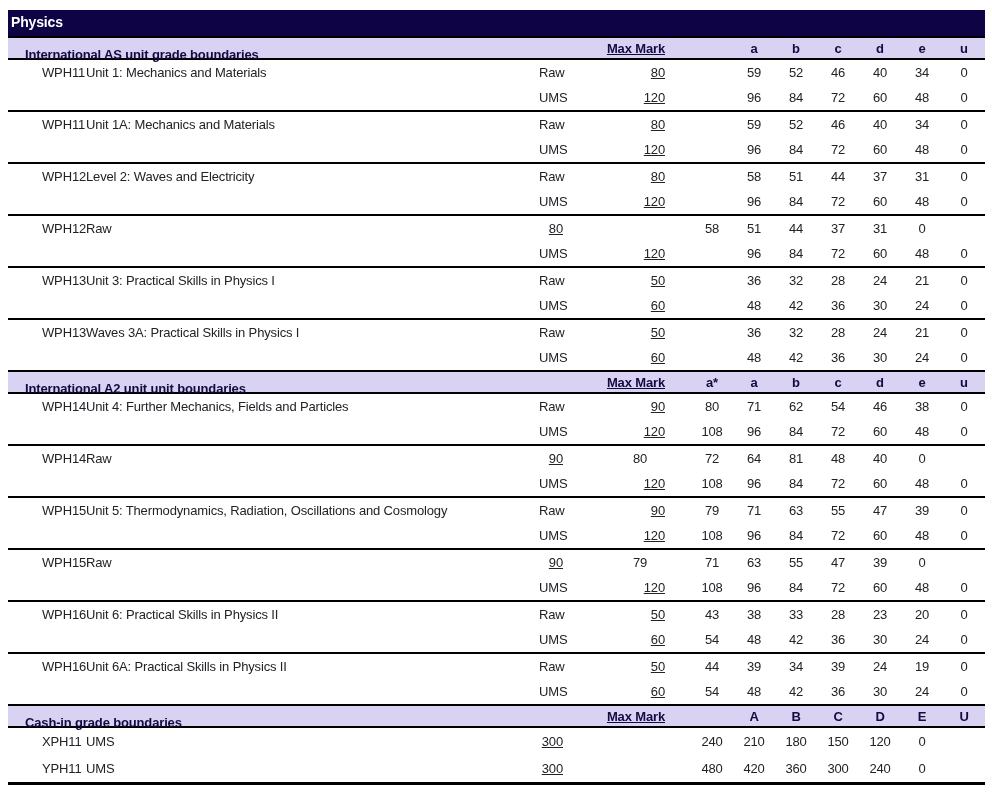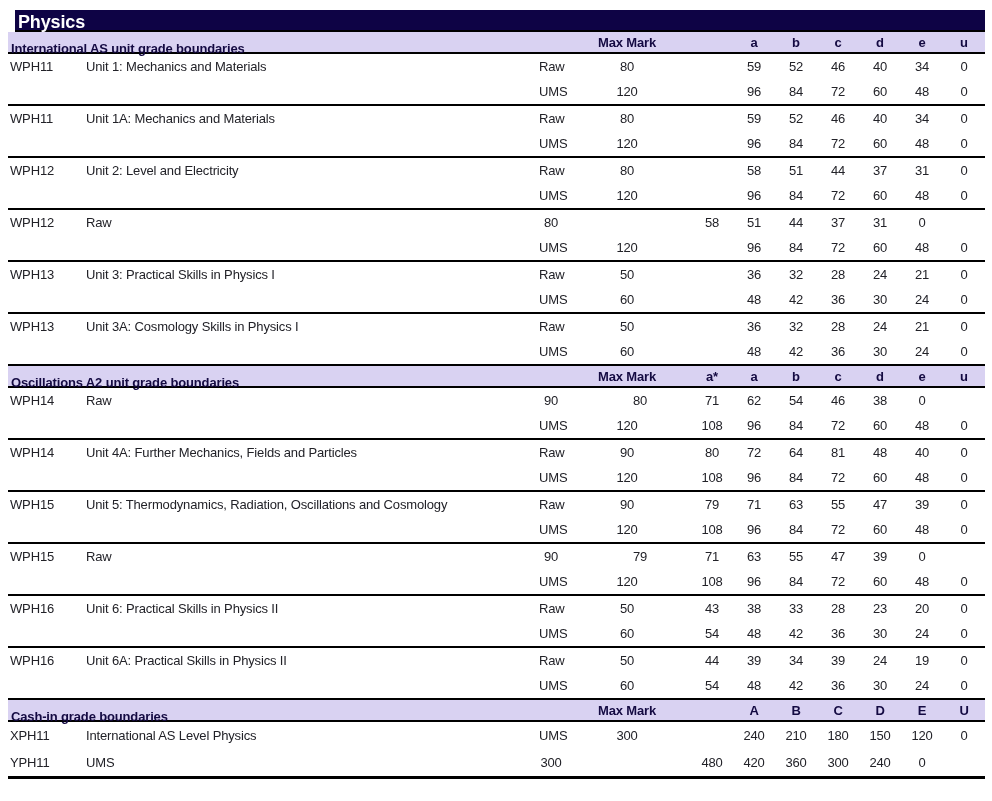--- a/index.html
+++ b/index.html
@@ -16,49 +16,48 @@
     width:992px;height:801px;background:#ffffff;
     font-family:"Liberation Sans","DejaVu Sans",sans-serif;
     letter-spacing:-0.15px;
     overflow:hidden;
   }
   .doc{
     margin:10px 7px 0 8px;
     border-bottom:3px solid var(--line);
   }
   .title-bar{
-    height:22px;line-height:24px;
+    height:28px;line-height:24px;
     background:var(--header-bg);color:var(--header-text);
-    font-size:18px;font-weight:700;
+    font-size:14px;font-weight:700;
     padding-left:3px;
     border-bottom:2px solid var(--line);
-    margin-left:7px;
   }
   .row{
     display:grid;
     grid-template-columns:78px 1fr 50px 102px repeat(7,42px);
     align-items:center;
     font-size:13px;
   }
   .section-header{
     background:var(--section-bg);
     color:var(--section-text);
     height:22px;
     font-weight:700;
     border-bottom:2px solid var(--line);
   }
-  .title-cell{grid-column:1/4;padding-left:3px;white-space:nowrap;margin-top:12px;}
+  .title-cell{grid-column:1/4;padding-left:17px;white-space:nowrap;margin-top:12px;}
   .cell{overflow:hidden;white-space:nowrap;}
-  .cell-max{text-align:center;padding-right:26px;}
+  .cell-max{text-align:right;padding-right:26px;text-decoration:underline;}
   .cell-grade{text-align:center;}
   .data-row{height:25px;color:var(--body-text);}
   .section-cash .data-row{height:27px;}
   .unit-group{border-bottom:2px solid var(--line);}
   .section-cash .unit-group{border-bottom:none;}
-  .cell-code{padding-left:2px;}
+  .cell-code{padding-left:2px;margin-left:32px;}
 </style>
 </head>
 <body>
 
 <div class="doc">
   <div class="title-bar">
     <span>Physics</span>
   </div>
   <div id="table-root">
       <div class="section">
@@ -125,21 +124,21 @@
             <div class="cell cell-grade">84</div>
             <div class="cell cell-grade">72</div>
             <div class="cell cell-grade">60</div>
             <div class="cell cell-grade">48</div>
             <div class="cell cell-grade">0</div>
           </div>
         </div>
         <div class="unit-group">
           <div class="row data-row">
             <div class="cell cell-code">WPH12</div>
-            <div class="cell cell-name">Unit 2: Level and Electricity</div>
+            <div class="cell cell-name">Level 2: Waves and Electricity</div>
             <div class="cell cell-type">Raw</div>
             <div class="cell cell-max">80</div>
             <div class="cell cell-grade"></div>
             <div class="cell cell-grade">58</div>
             <div class="cell cell-grade">51</div>
             <div class="cell cell-grade">44</div>
             <div class="cell cell-grade">37</div>
             <div class="cell cell-grade">31</div>
             <div class="cell cell-grade">0</div>
           </div>
@@ -208,21 +207,21 @@
             <div class="cell cell-grade">42</div>
             <div class="cell cell-grade">36</div>
             <div class="cell cell-grade">30</div>
             <div class="cell cell-grade">24</div>
             <div class="cell cell-grade">0</div>
           </div>
         </div>
         <div class="unit-group">
           <div class="row data-row">
             <div class="cell cell-code">WPH13</div>
-            <div class="cell cell-name">Unit 3A: Cosmology Skills in Physics I</div>
+            <div class="cell cell-name">Waves 3A: Practical Skills in Physics I</div>
             <div class="cell cell-type">Raw</div>
             <div class="cell cell-max">50</div>
             <div class="cell cell-grade"></div>
             <div class="cell cell-grade">36</div>
             <div class="cell cell-grade">32</div>
             <div class="cell cell-grade">28</div>
             <div class="cell cell-grade">24</div>
             <div class="cell cell-grade">21</div>
             <div class="cell cell-grade">0</div>
           </div>
@@ -236,33 +235,34 @@
             <div class="cell cell-grade">42</div>
             <div class="cell cell-grade">36</div>
             <div class="cell cell-grade">30</div>
             <div class="cell cell-grade">24</div>
             <div class="cell cell-grade">0</div>
           </div>
         </div>
       </div>
       <div class="section">
         <div class="row section-header">
-          <div class="cell title-cell">Oscillations A2 unit grade boundaries</div>
+          <div class="cell title-cell">International A2 unit unit boundaries</div>
           <div class="cell cell-max">Max Mark</div>
           <div class="cell cell-grade">a*</div>
           <div class="cell cell-grade">a</div>
           <div class="cell cell-grade">b</div>
           <div class="cell cell-grade">c</div>
           <div class="cell cell-grade">d</div>
           <div class="cell cell-grade">e</div>
           <div class="cell cell-grade">u</div>
         </div>
         <div class="unit-group">
           <div class="row data-row">
             <div class="cell cell-code">WPH14</div>
+            <div class="cell cell-name">Unit 4: Further Mechanics, Fields and Particles</div>
             <div class="cell cell-type">Raw</div>
             <div class="cell cell-max">90</div>
             <div class="cell cell-grade">80</div>
             <div class="cell cell-grade">71</div>
             <div class="cell cell-grade">62</div>
             <div class="cell cell-grade">54</div>
             <div class="cell cell-grade">46</div>
             <div class="cell cell-grade">38</div>
             <div class="cell cell-grade">0</div>
           </div>
@@ -276,21 +276,20 @@
             <div class="cell cell-grade">84</div>
             <div class="cell cell-grade">72</div>
             <div class="cell cell-grade">60</div>
             <div class="cell cell-grade">48</div>
             <div class="cell cell-grade">0</div>
           </div>
         </div>
         <div class="unit-group">
           <div class="row data-row">
             <div class="cell cell-code">WPH14</div>
-            <div class="cell cell-name">Unit 4A: Further Mechanics, Fields and Particles</div>
             <div class="cell cell-type">Raw</div>
             <div class="cell cell-max">90</div>
             <div class="cell cell-grade">80</div>
             <div class="cell cell-grade">72</div>
             <div class="cell cell-grade">64</div>
             <div class="cell cell-grade">81</div>
             <div class="cell cell-grade">48</div>
             <div class="cell cell-grade">40</div>
             <div class="cell cell-grade">0</div>
           </div>
@@ -428,21 +427,20 @@
           <div class="cell cell-grade">A</div>
           <div class="cell cell-grade">B</div>
           <div class="cell cell-grade">C</div>
           <div class="cell cell-grade">D</div>
           <div class="cell cell-grade">E</div>
           <div class="cell cell-grade">U</div>
         </div>
         <div class="unit-group">
           <div class="row data-row">
             <div class="cell cell-code">XPH11</div>
-            <div class="cell cell-name">International AS Level Physics</div>
             <div class="cell cell-type">UMS</div>
             <div class="cell cell-max">300</div>
             <div class="cell cell-grade"></div>
             <div class="cell cell-grade">240</div>
             <div class="cell cell-grade">210</div>
             <div class="cell cell-grade">180</div>
             <div class="cell cell-grade">150</div>
             <div class="cell cell-grade">120</div>
             <div class="cell cell-grade">0</div>
           </div>

